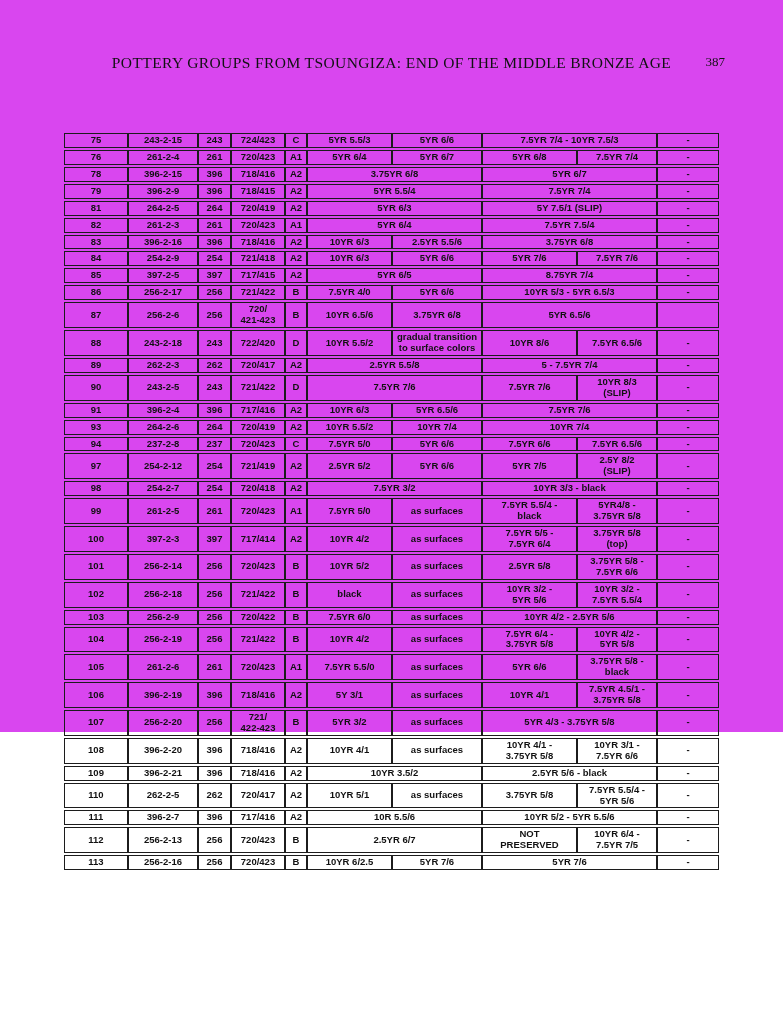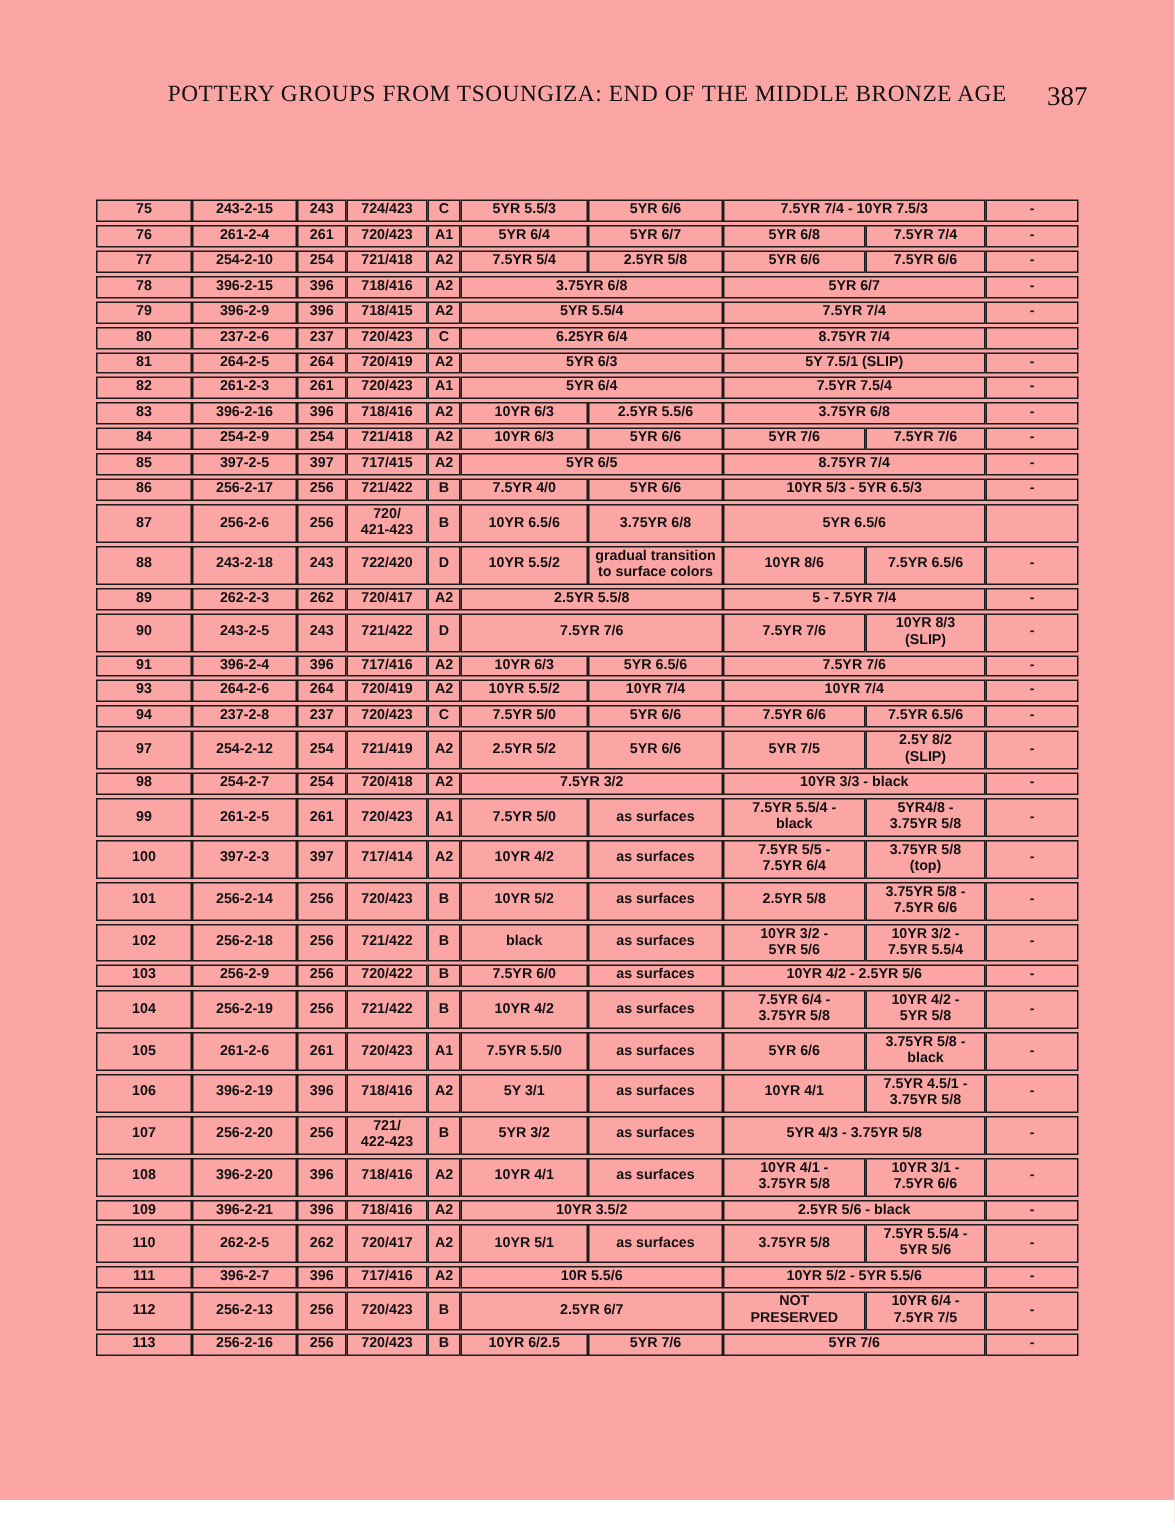--- a/index.html
+++ b/index.html
@@ -7,22 +7,22 @@
     padding: 0;
     background: #ffffff;
     width: 783px;
     height: 1024px;
     overflow: hidden;
     font-family: "Liberation Sans", sans-serif;
   }
   .page {
     position: relative;
     width: 783px;
-    height: 1000px;
-    background: #fca5a5;
+    height: 732px;
+    background: #d946ef;
   }
   .header {
     position: absolute;
     top: 54px;
     left: 0;
     width: 783px;
     height: 20px;
   }
   .title {
     display: block;
@@ -31,21 +31,21 @@
     font-size: 15.5px;
     letter-spacing: 0.4px;
     color: #111111;
     white-space: nowrap;
   }
   .pageno {
     position: absolute;
     right: 58px;
     top: 0;
     font-family: "Liberation Serif", serif;
-    font-size: 18px;
+    font-size: 13px;
     color: #111111;
   }
   .table-wrap {
     position: absolute;
     top: 87px;
     left: 64px;
     width: 657px;
   }
   table.pottery-table {
     border-collapse: separate;
@@ -108,60 +108,38 @@
             <td>261</td>
             <td>720/423</td>
             <td>A1</td>
             <td>5YR 6/4</td>
             <td>5YR 6/7</td>
             <td>5YR 6/8</td>
             <td>7.5YR 7/4</td>
             <td>-</td>
           </tr>
           <tr>
-            <td>77</td>
-            <td>254-2-10</td>
-            <td>254</td>
-            <td>721/418</td>
-            <td>A2</td>
-            <td>7.5YR 5/4</td>
-            <td>2.5YR 5/8</td>
-            <td>5YR 6/6</td>
-            <td>7.5YR 6/6</td>
-            <td>-</td>
-          </tr>
-          <tr>
             <td>78</td>
             <td>396-2-15</td>
             <td>396</td>
             <td>718/416</td>
             <td>A2</td>
             <td colspan="2">3.75YR 6/8</td>
             <td colspan="2">5YR 6/7</td>
             <td>-</td>
           </tr>
           <tr>
             <td>79</td>
             <td>396-2-9</td>
             <td>396</td>
             <td>718/415</td>
             <td>A2</td>
             <td colspan="2">5YR 5.5/4</td>
             <td colspan="2">7.5YR 7/4</td>
             <td>-</td>
-          </tr>
-          <tr>
-            <td>80</td>
-            <td>237-2-6</td>
-            <td>237</td>
-            <td>720/423</td>
-            <td>C</td>
-            <td colspan="2">6.25YR 6/4</td>
-            <td colspan="2">8.75YR 7/4</td>
-            <td></td>
           </tr>
           <tr>
             <td>81</td>
             <td>264-2-5</td>
             <td>264</td>
             <td>720/419</td>
             <td>A2</td>
             <td colspan="2">5YR 6/3</td>
             <td colspan="2">5Y 7.5/1  (SLIP)</td>
             <td>-</td>

